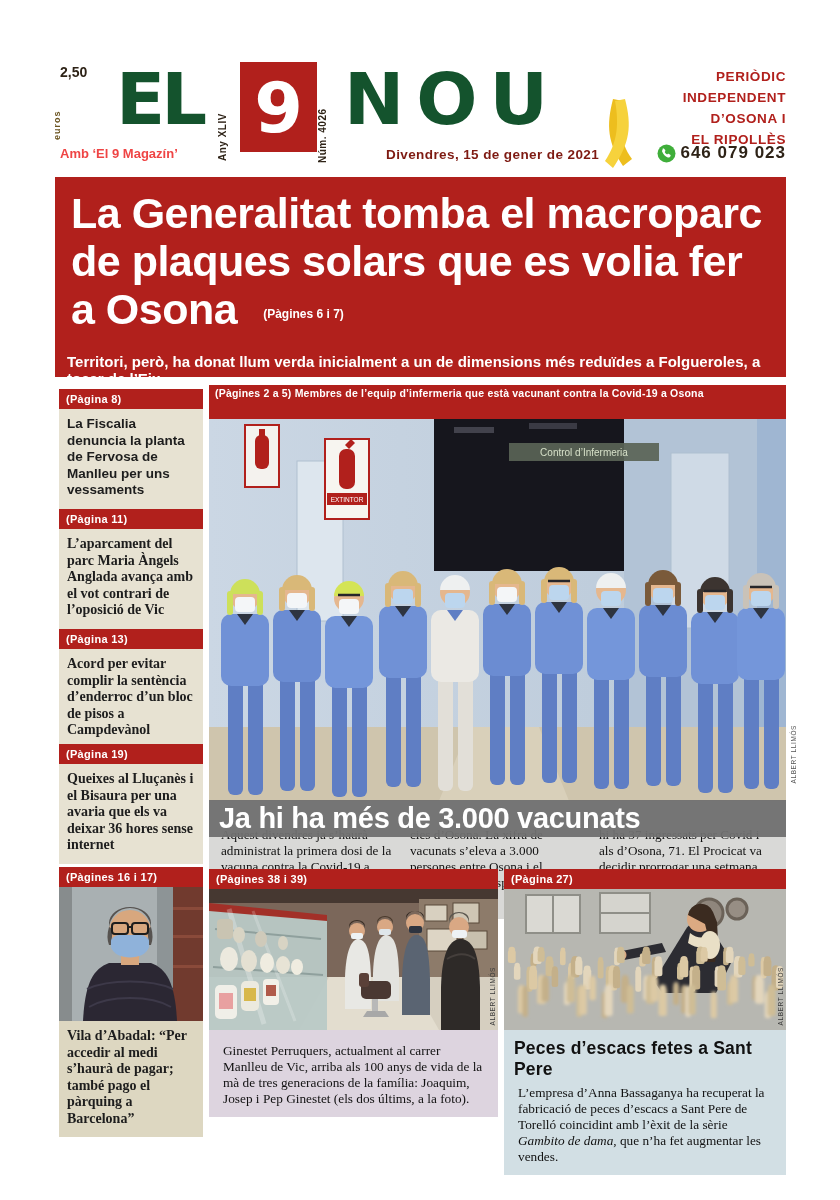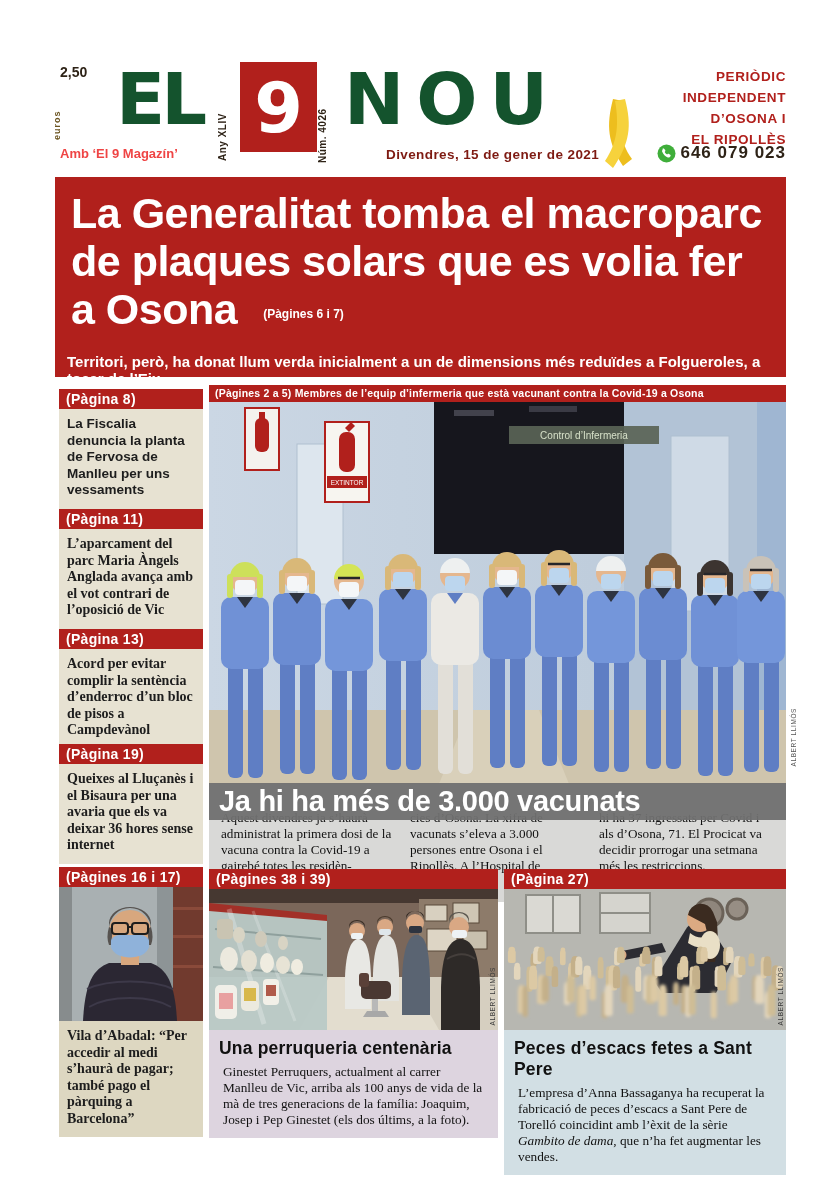--- a/index.html
+++ b/index.html
@@ -23,28 +23,28 @@
   .phone-row{right:54px;top:143px;display:flex;align-items:center;gap:4px;}
   .phone-num{font-size:17px;font-weight:bold;color:#2e2317;letter-spacing:1px;}
   
   :root{--red:#b1201c;}
   .lead{left:55px;top:177px;width:731px;height:200px;background:var(--red);box-sizing:border-box;padding:12px 16px 0 16px;}
   .lead h1{margin:0;width:700px;color:#fff;font-size:43px;line-height:48px;font-weight:bold;letter-spacing:-.5px;}
   .lead .pages-ref{font-size:12px;letter-spacing:0;margin-left:26px;position:relative;top:-6px;font-weight:bold;}
   .lead .subhead{color:#fff;font-size:15px;font-weight:bold;margin-top:9px;margin-left:-4px;}
   
   .side-item{left:59px;width:144px;}
-  .red-bar{background:var(--red);color:#fff;font-weight:bold;font-size:14px;line-height:20px;height:20px;padding-left:7px;letter-spacing:.3px;}
+  .red-bar{background:var(--red);color:#fff;font-weight:bold;font-size:11px;line-height:20px;height:20px;padding-left:7px;letter-spacing:.3px;}
   .side-body{background:#e7e2d2;padding:7px 8px 10px 8px;color:#1d1d1d;}
   .side-sans{font-size:13.5px;line-height:16.5px;font-weight:bold;}
   .side-serif{font-family:"Liberation Serif",serif;font-size:14px;line-height:16.6px;font-weight:bold;}
   .quote-panel{background:#ddd7c1;padding:7px 8px 10px 8px;font-family:"Liberation Serif",serif;font-size:14px;line-height:16.5px;font-weight:bold;color:#1d1d1d;}
   
   .main-col{left:209px;top:385px;width:577px;}
-  .cap-bar{font-size:10.5px;line-height:17px;height:17px;padding-left:6px;letter-spacing:.2px;}
+  .cap-bar{font-size:10.5px;line-height:17px;height:34px;padding-left:6px;letter-spacing:.2px;}
   .photo-wrap{position:relative;width:577px;height:382px;background:#c7d3e1;}
   .overlay-band{position:absolute;left:0;top:381px;width:577px;height:37px;background:rgba(112,112,112,.95);z-index:5;}
   .overlay-band div{color:#fff;font-weight:bold;font-size:29px;line-height:37px;padding-left:10px;letter-spacing:-.3px;}
   .main-text{background:#d9d9d7;box-sizing:border-box;width:577px;padding:26px 12px 12px 12px;display:flex;gap:14px;}
   .main-text p{margin:0;flex:1;font-family:"Liberation Serif",serif;font-size:13.2px;line-height:16px;color:#111;}
   
   .bottom-row{left:209px;top:869px;display:flex;gap:6px;}
   .b-panel{display:flex;flex-direction:column;}
   .b-photo{position:relative;height:141px;overflow:hidden;}
   .info{padding:8px 10px 10px 10px;box-sizing:border-box;}
@@ -382,21 +382,20 @@
           <g>
             <rect x="152" y="92" width="30" height="18" rx="5" fill="#4a3832"></rect>
             <rect x="150" y="84" width="10" height="14" rx="3" fill="#5a4038"></rect>
             <rect x="163" y="110" width="6" height="16" fill="#b8b8b8"></rect>
             <path d="M154 128 L180 128 L176 122 L158 122 Z" fill="#a8a8a8"></path>
           </g>
         </svg>
         <div class="credit" style="right:2px;bottom:5px;">ALBERT LLIMÓS</div>
       </div>
       <div class="info lavender">
-        <h2>Una perruqueria centenària</h2>
         <p>Ginestet Perruquers, actualment al carrer Manlleu de Vic, arriba als 100 anys de vida de la mà de tres generacions de la família: Joaquim, Josep i Pep Ginestet (els dos últims, a la foto).</p>
       </div>
     </div>
 
     <div class="b-panel" style="width:282px;">
       <div class="red-bar">(Pàgina 27)</div>
       <div class="b-photo">
         <svg id="chess-svg" width="282" height="141" viewBox="0 0 282 141">
           <defs>
             <filter id="blur1">

